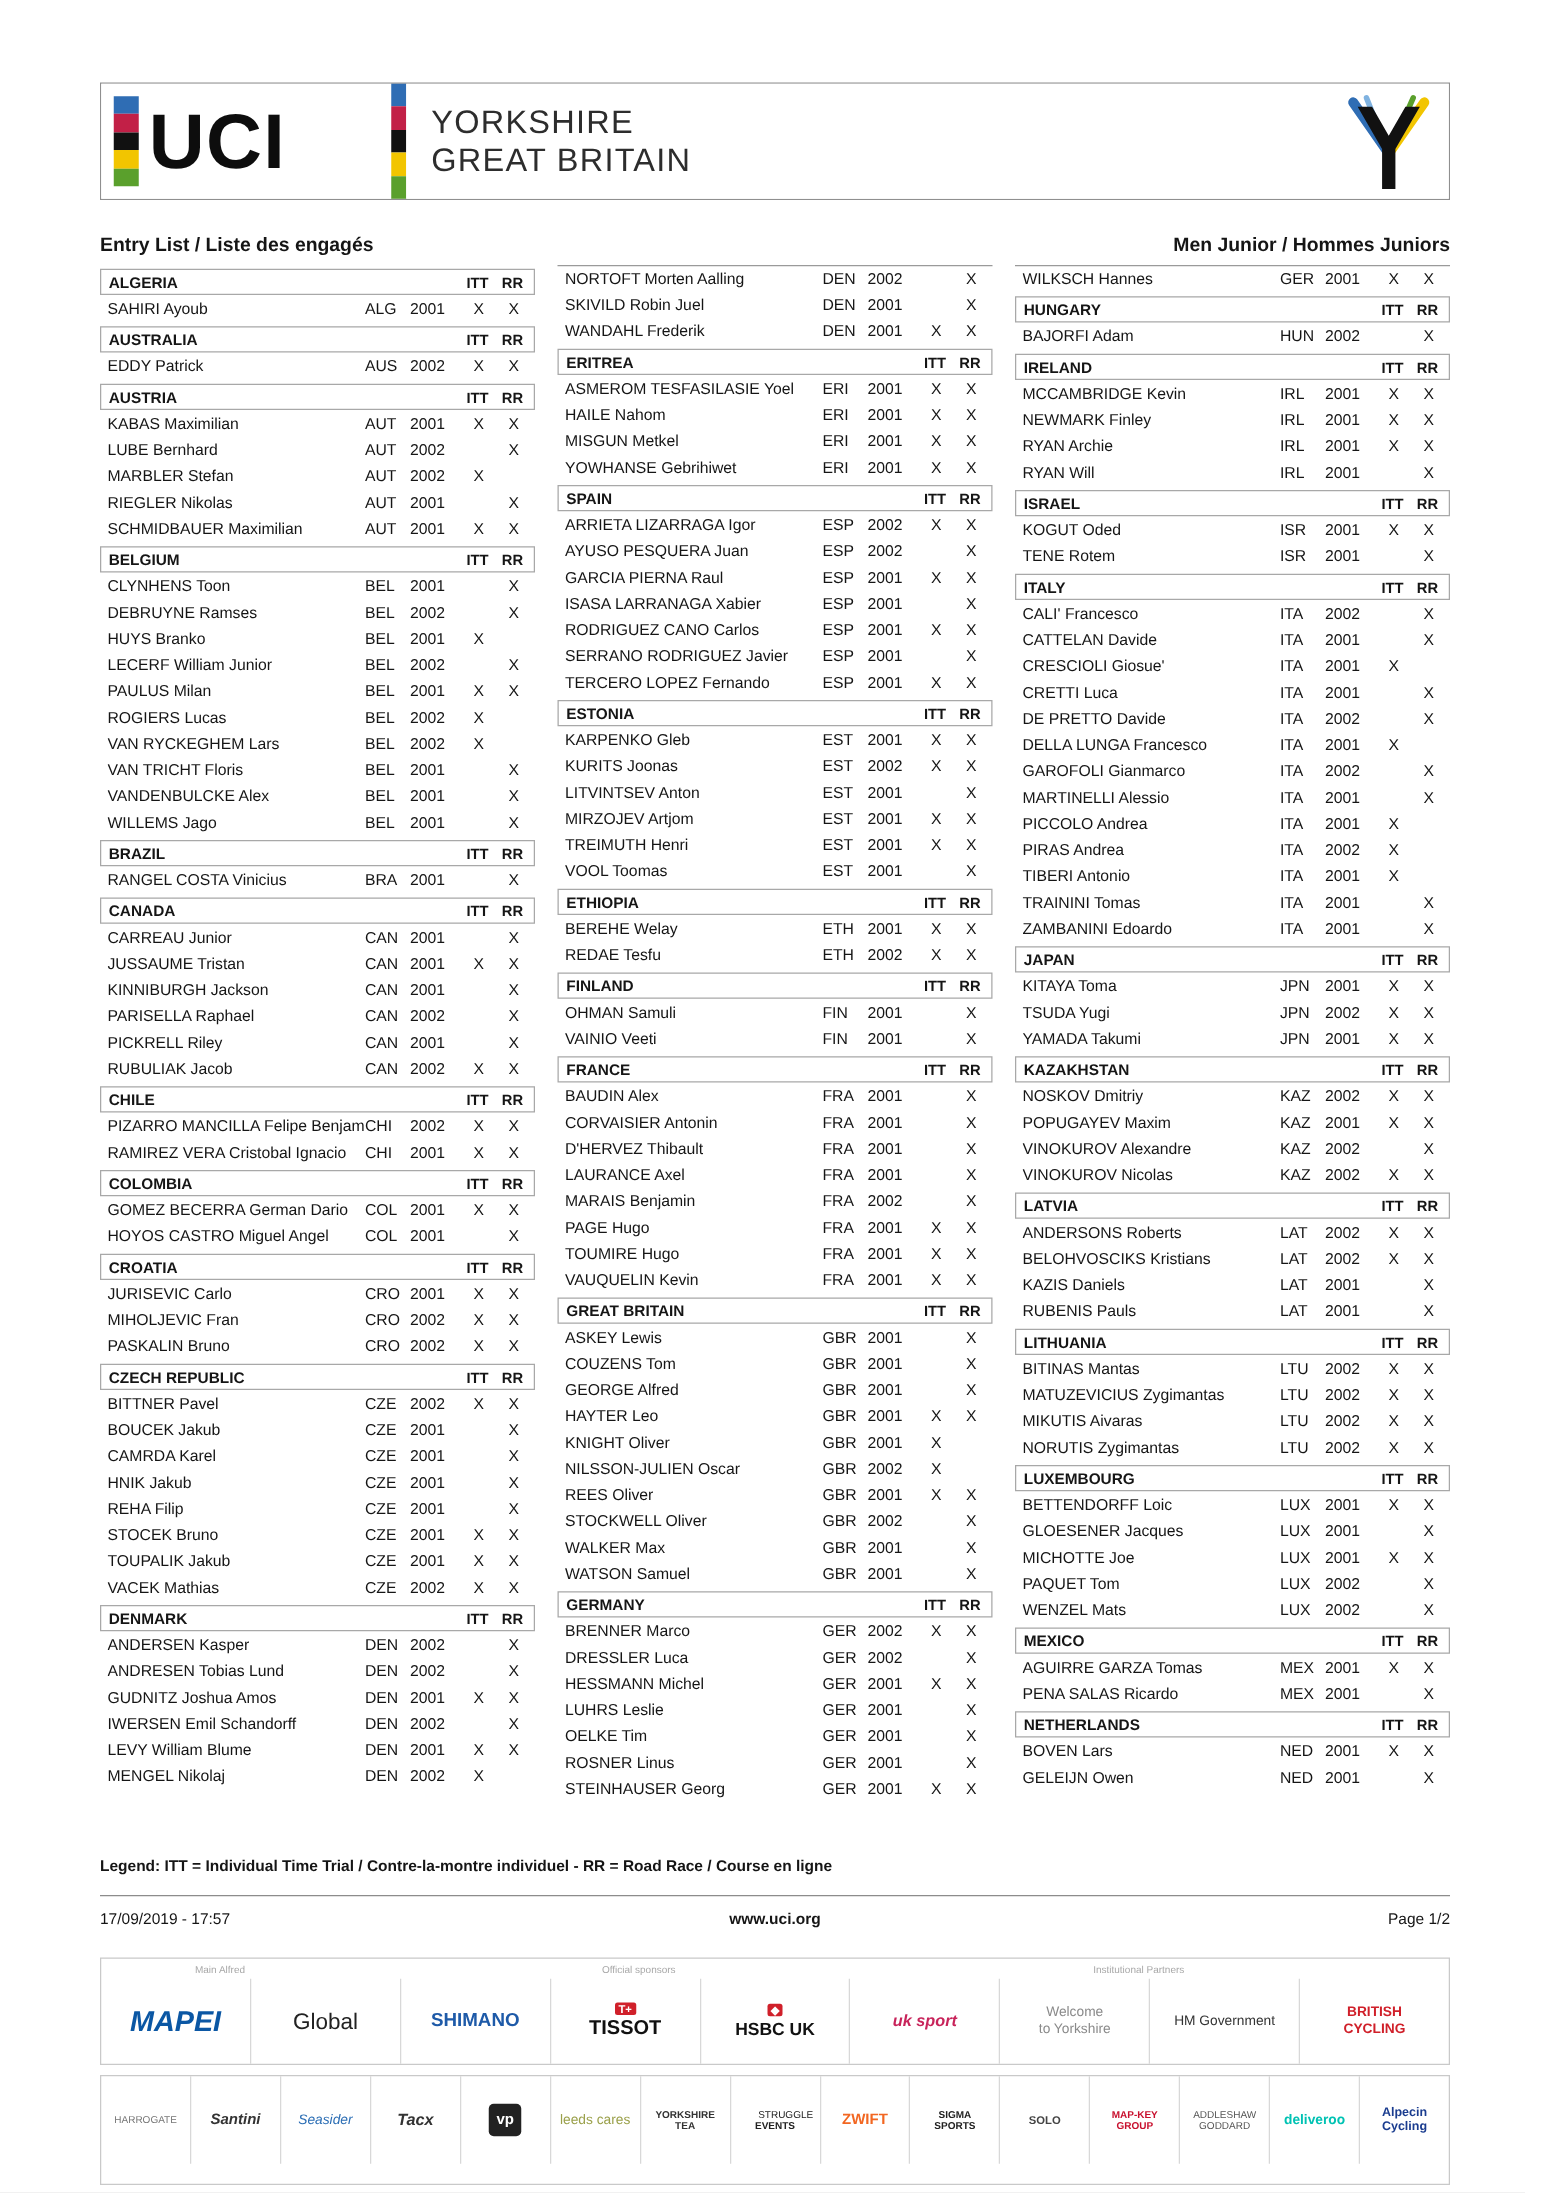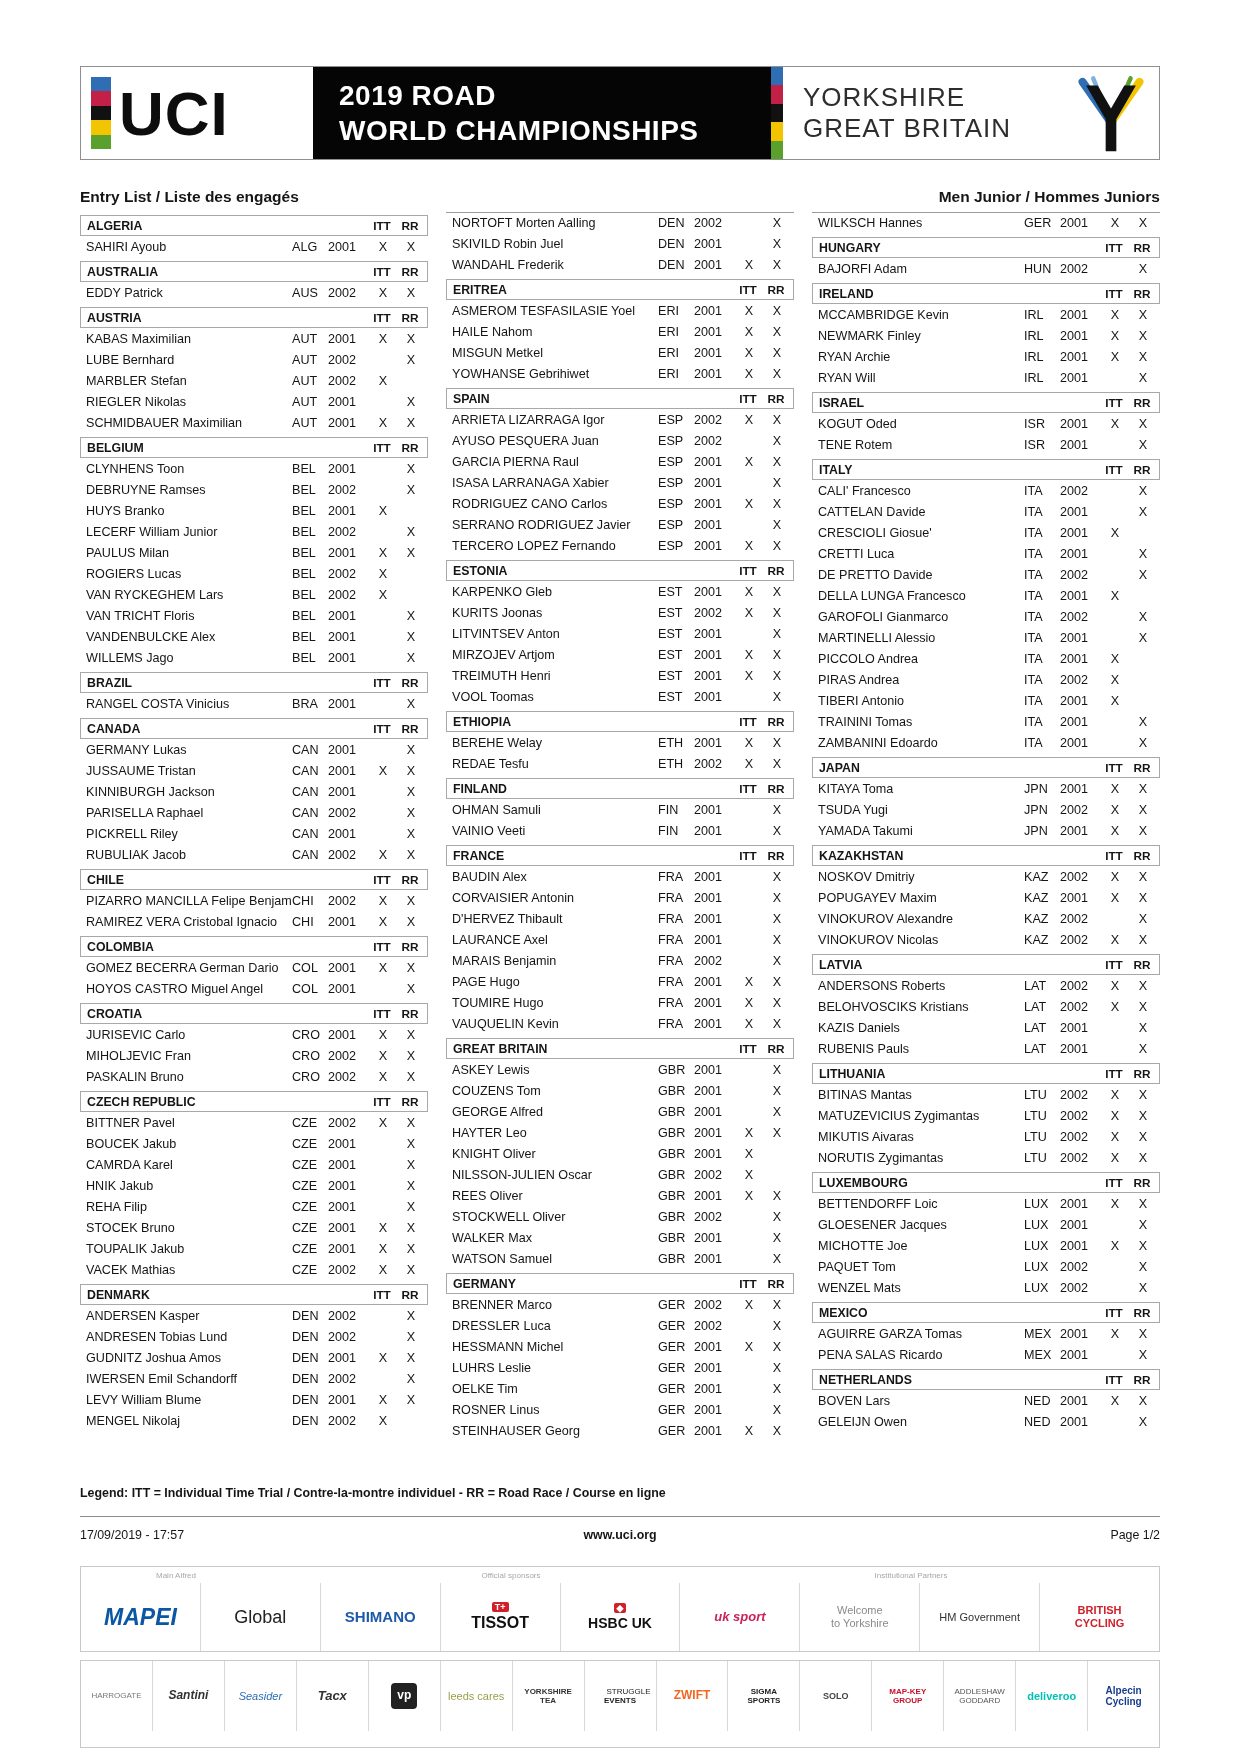--- a/index.html
+++ b/index.html
@@ -79,24 +79,20 @@
     <div class="banner-uci">
       <span class="uci-stripes">
           <i style="background: rgb(47, 109, 180);"></i>
           <i style="background: rgb(194, 32, 71);"></i>
           <i style="background: rgb(17, 17, 17);"></i>
           <i style="background: rgb(242, 197, 0);"></i>
           <i style="background: rgb(90, 160, 44);"></i>
         </span>
       <span class="uci-word">UCI</span>
     </div>
-    <div class="banner-black">
-      <span class="l1">2019 ROAD</span>
-      <span class="l2">WORLD CHAMPIONSHIPS</span>
-    </div>
     <div class="banner-strip">
         <i style="background: rgb(47, 109, 180);"></i>
         <i style="background: rgb(194, 32, 71);"></i>
         <i style="background: rgb(17, 17, 17);"></i>
         <i style="background: rgb(242, 197, 0);"></i>
         <i style="background: rgb(90, 160, 44);"></i>
       </div>
     <div class="banner-host">
       <div class="host-text">
         <div>YORKSHIRE</div>
@@ -272,21 +268,21 @@
           <span class="ryear">2001</span>
           <span class="ritt"></span>
           <span class="rrr">X</span>
         </div>
         <div class="country">
           <span class="cname">CANADA</span>
           <span class="citt">ITT</span>
           <span class="crr">RR</span>
         </div>
         <div class="rider">
-          <span class="rname">GERMANY Lukas</span>
+          <span class="rname">CARREAU Junior</span>
           <span class="rcode">CAN</span>
           <span class="ryear">2001</span>
           <span class="ritt"></span>
           <span class="rrr">X</span>
         </div>
         <div class="rider">
           <span class="rname">JUSSAUME Tristan</span>
           <span class="rcode">CAN</span>
           <span class="ryear">2001</span>
           <span class="ritt">X</span>

